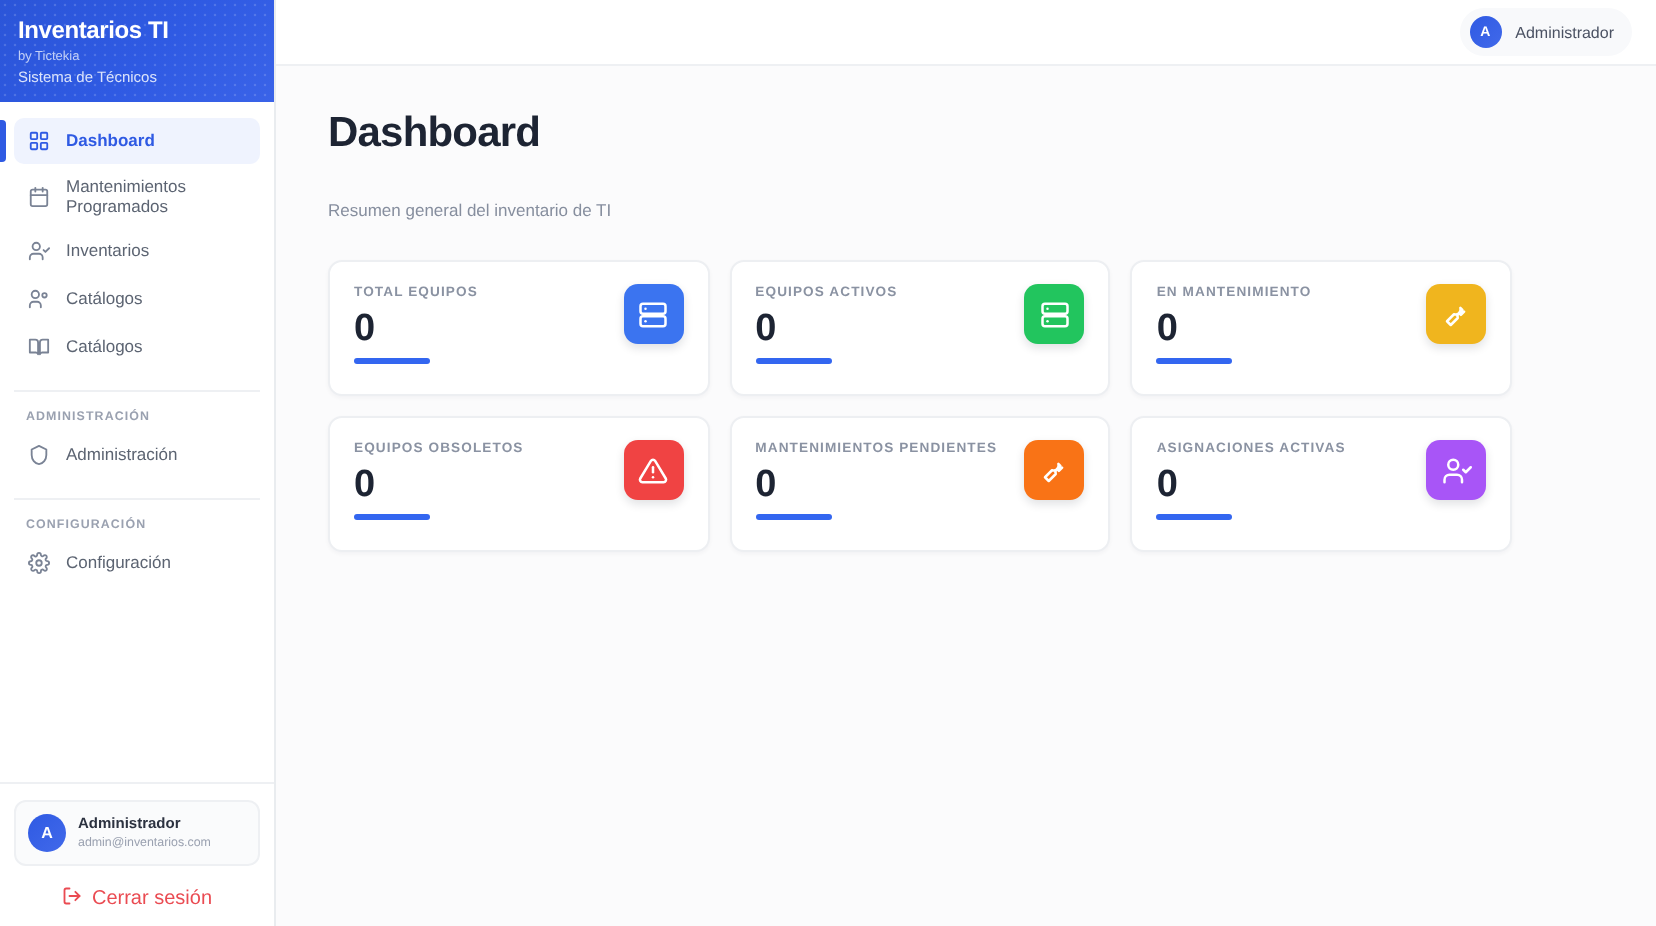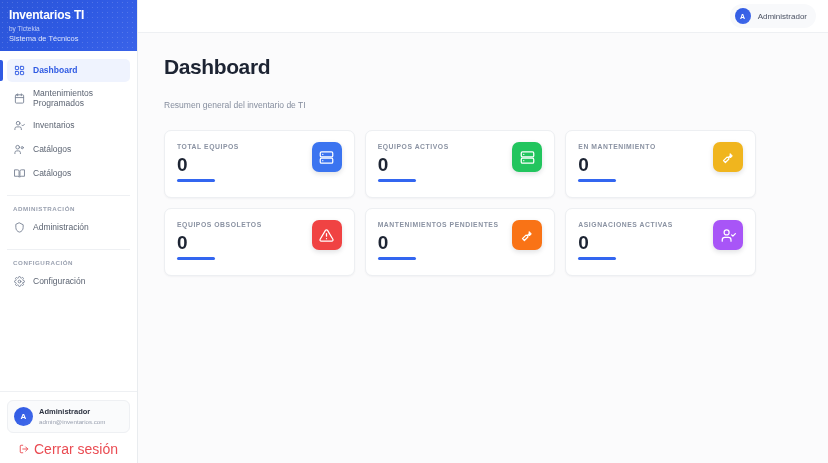--- a/index.html
+++ b/index.html
@@ -165,21 +165,21 @@
   .user-name { font-size: 7.5px; font-weight: bold; color: #2c3240; line-height: 10px; }
   .user-mail { font-size: 6.2px; color: #9aa1b0; line-height: 9px; white-space: nowrap; }
 
   .logout {
     display: flex;
     align-items: center;
     justify-content: center;
     gap: 5px;
     margin-top: 9px;
     color: #ea4b52;
-    font-size: 14px;
+    font-size: 10px;
     cursor: pointer;
     height: 14px;
   }
   .logout svg { width: 10px; height: 10px; }
 
   
   .main {
     flex: 1 1 auto;
     height: 463px;
     display: flex;

